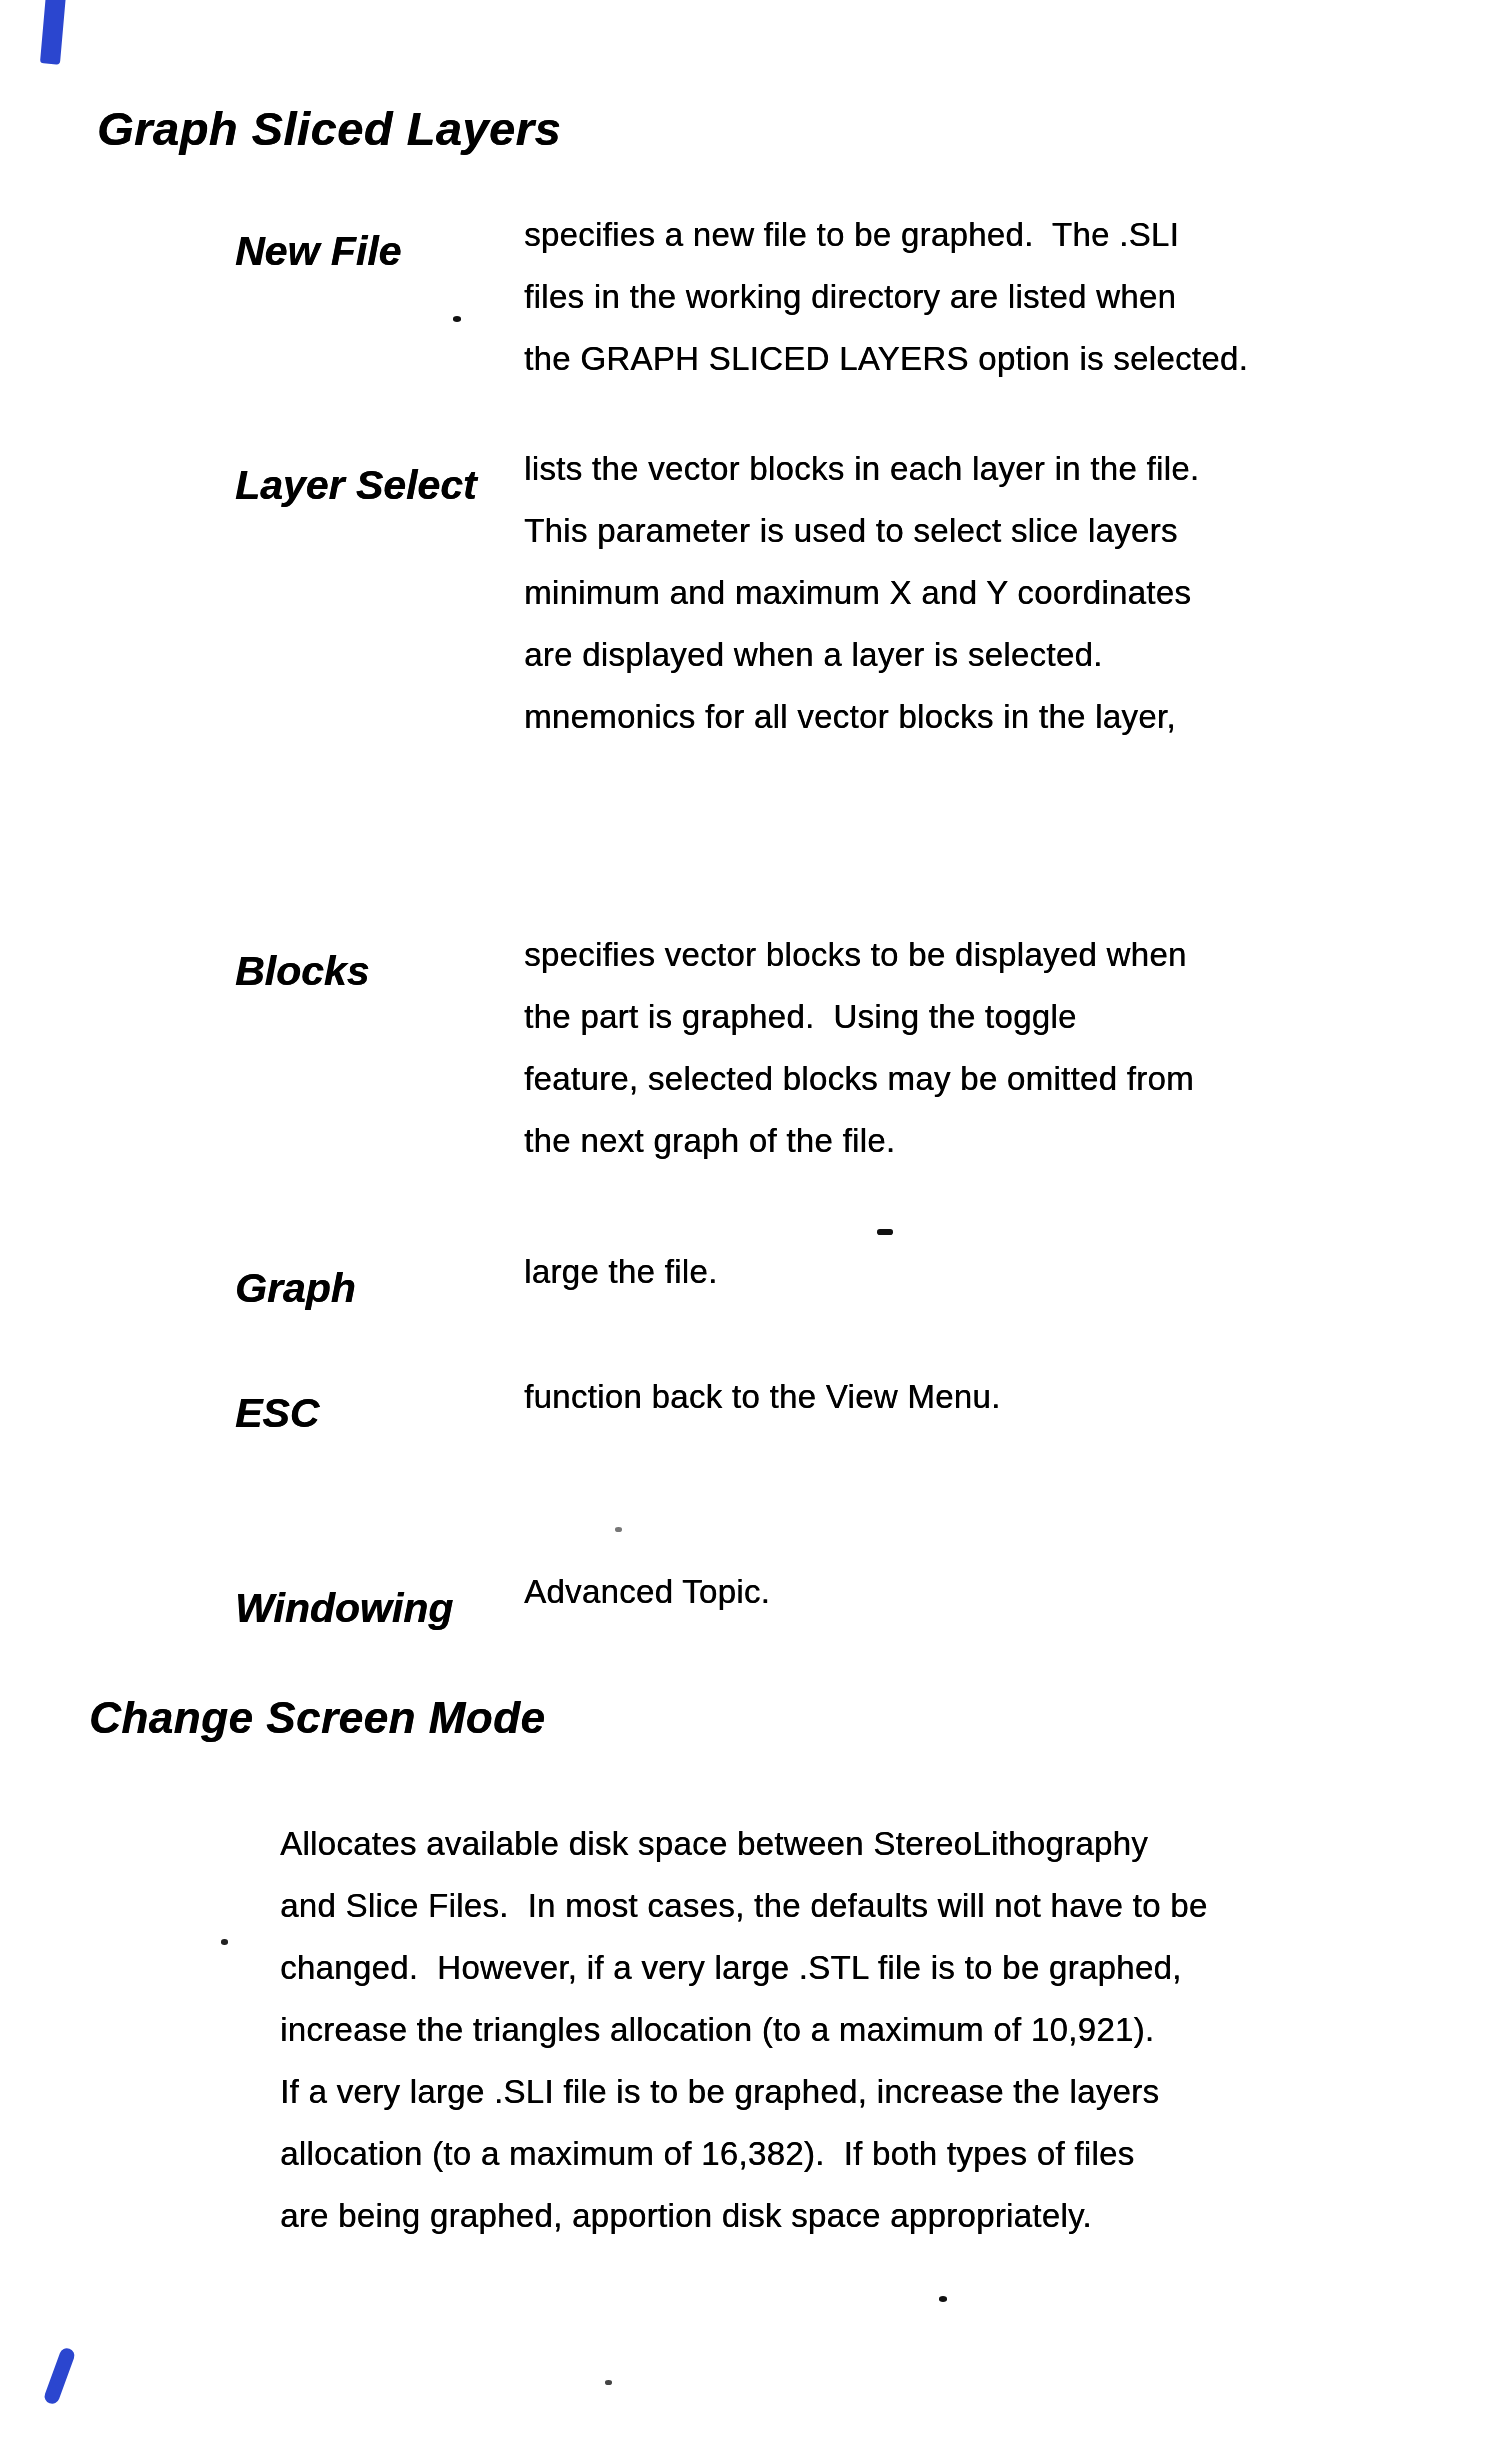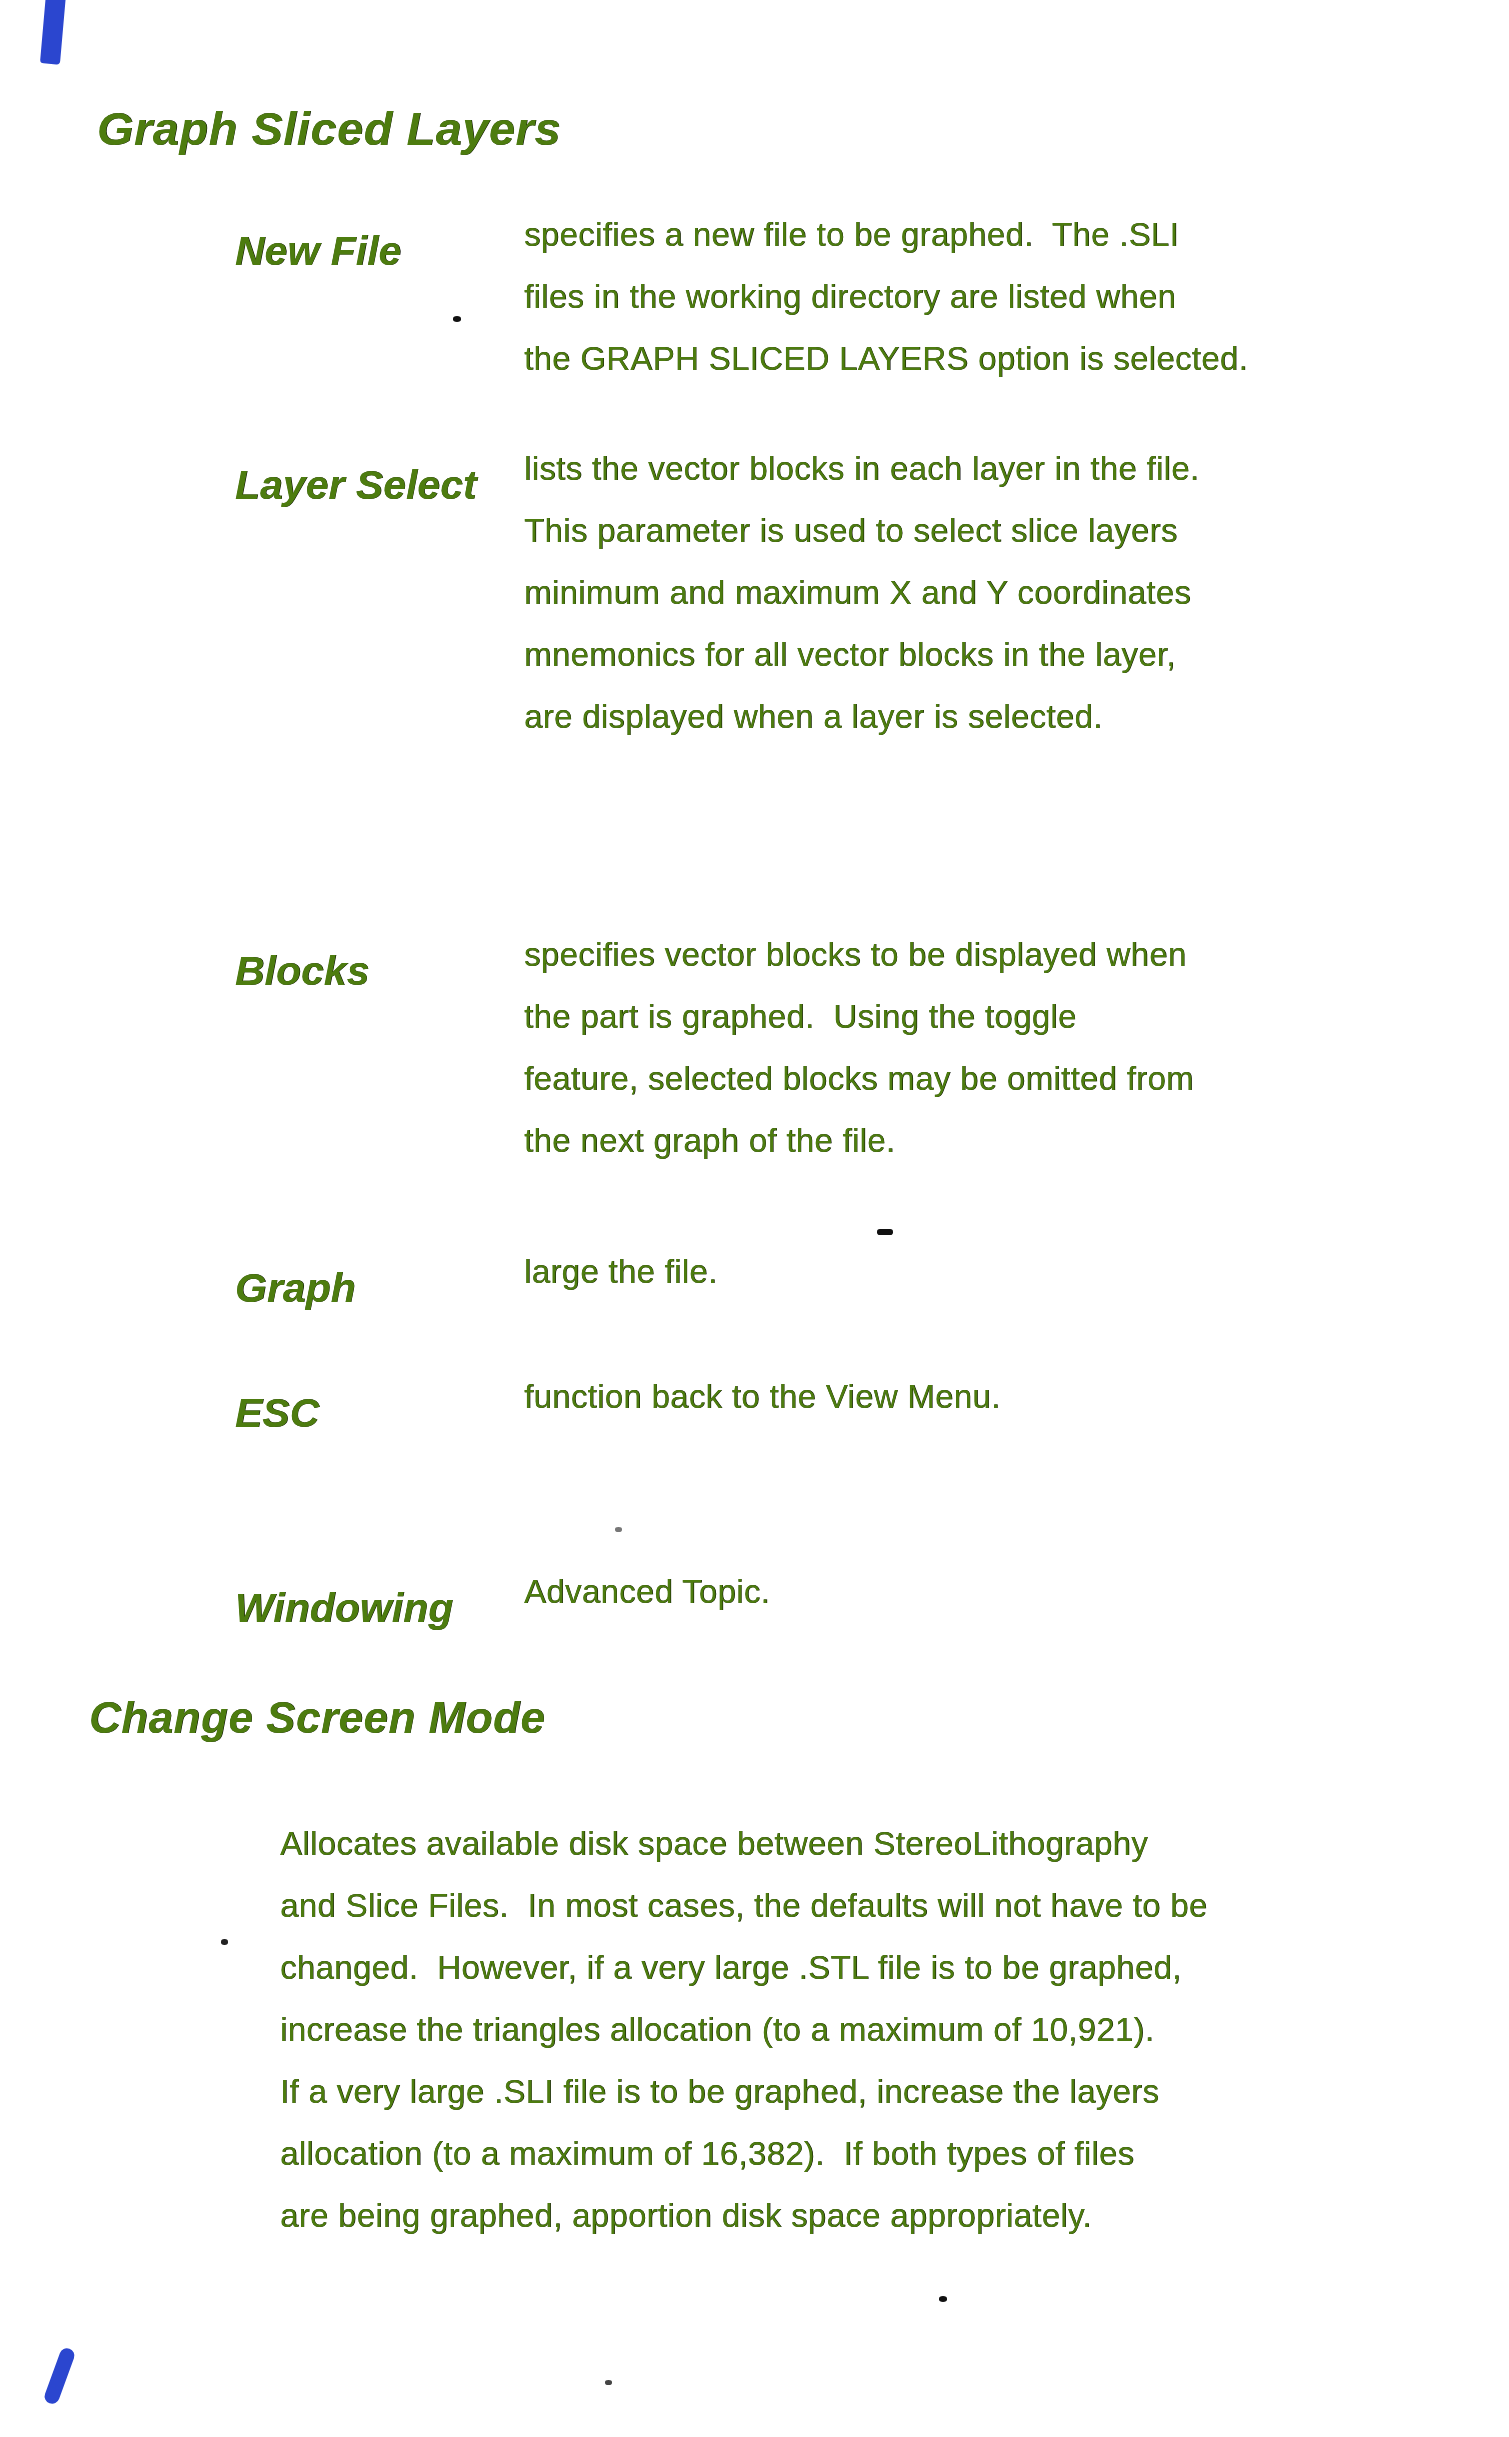--- a/index.html
+++ b/index.html
@@ -2,21 +2,21 @@
 <html style="font-size:15px"><head>
 <meta charset="utf-8">
 <style>
   html,body{margin:0;padding:0;background:#ffffff;}
   .page{
     position:relative;
     width:1509px;height:2438px;
     background:#ffffff;
     overflow:hidden;
     font-family:"Liberation Sans",sans-serif;
-    color:#4d7c0f;
+    color:#000000;
   }
   
   .h1{
     position:absolute;left:97px;top:98px;
     font-size:47px;line-height:62px;
     font-weight:bold;font-style:italic;
     letter-spacing:0.5px;white-space:pre;
     text-shadow:0.4px 0.4px 0 #000;
   }
   .h2{
@@ -84,22 +84,22 @@
         <div class="line">the GRAPH SLICED LAYERS option is selected.</div>
       </div>
   </div>
 
   <div class="entry e1">
     <span class="term">Layer Select</span>
     <div class="lines">
         <div class="line">lists the vector blocks in each layer in the file.</div>
         <div class="line">This parameter is used to select slice layers</div>
         <div class="line">minimum and maximum X and Y coordinates</div>
+        <div class="line">are displayed when a layer is selected.</div>
         <div class="line">mnemonics for all vector blocks in the layer,</div>
-        <div class="line">are displayed when a layer is selected.</div>
       </div>
   </div>
 
   <div class="entry e2">
     <span class="term">Blocks</span>
     <div class="lines">
         <div class="line">specifies vector blocks to be displayed when</div>
         <div class="line">the part is graphed.  Using the toggle</div>
         <div class="line">feature, selected blocks may be omitted from</div>
         <div class="line">the next graph of the file.</div>

